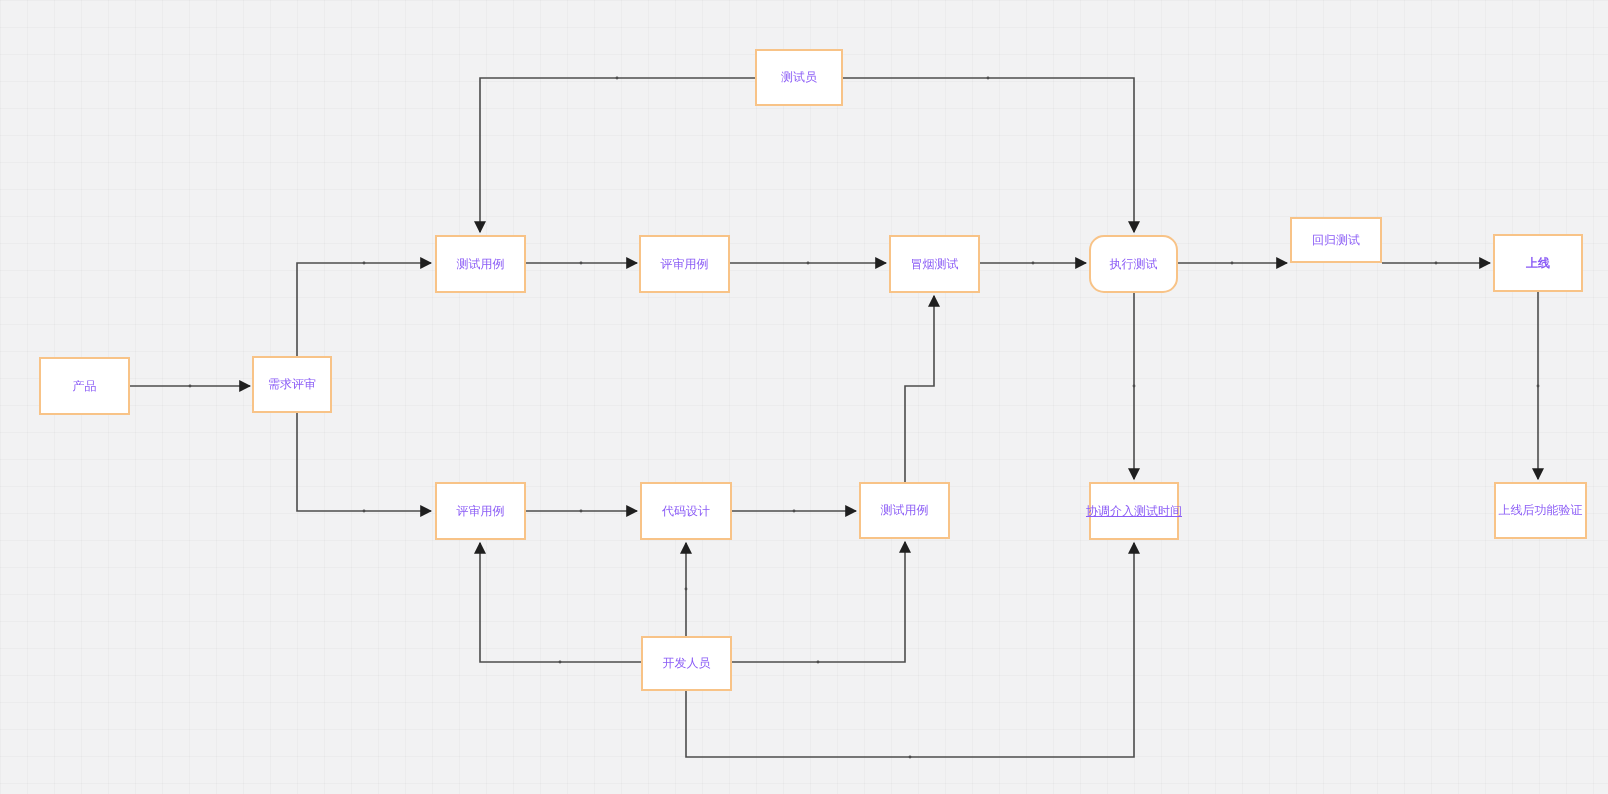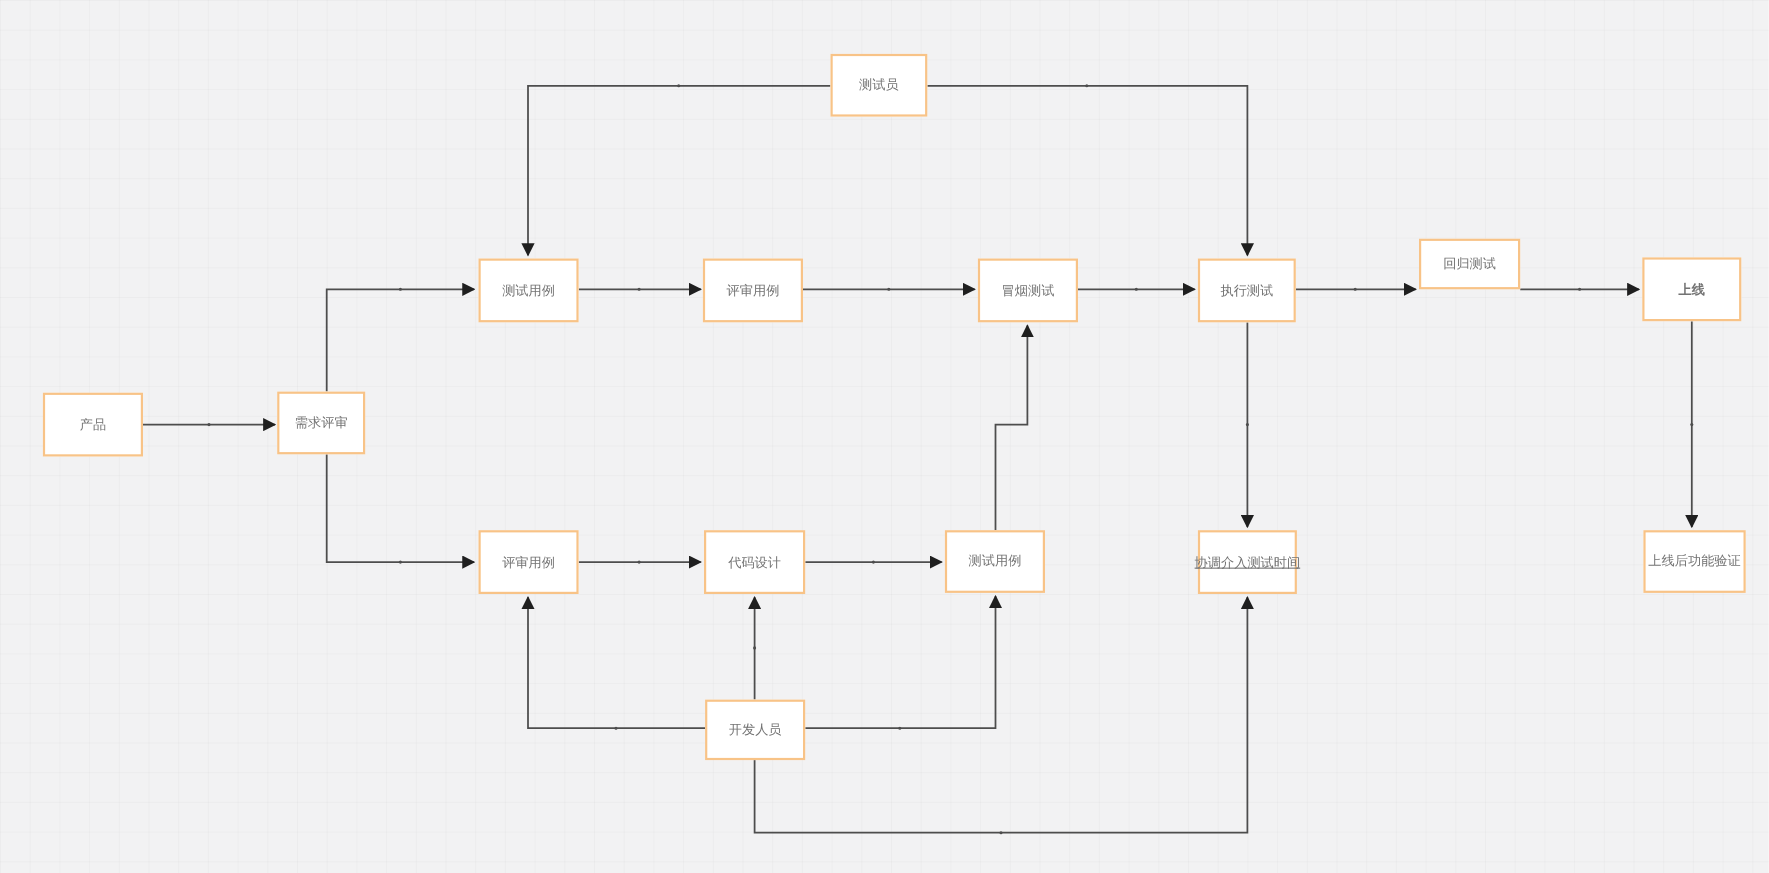--- a/index.html
+++ b/index.html
@@ -36,21 +36,21 @@
   }
   .node {
     position: absolute;
     box-sizing: border-box;
     background: #FFFFFF;
     border: 2px solid #F8C387;
     display: flex;
     align-items: center;
     justify-content: center;
     font-size: 12px;
-    color: #737373;
+    color: #8b5cf6;
     white-space: nowrap;
     cursor: default;
   }
 </style>
 </head>
 <body>
 
 <div class="canvas">
 
   <svg class="wires" viewBox="0 0 1608 794" xmlns="http://www.w3.org/2000/svg">
@@ -119,21 +119,21 @@
   </div>
 
   <div class="node" style="left:639px; top:235px; width:91px; height:58px;">
     <span>评审用例</span>
   </div>
 
   <div class="node" style="left:889px; top:235px; width:91px; height:58px;text-align:center;">
     <span>冒烟测试</span>
   </div>
 
-  <div class="node" style="left:1089px; top:235px; width:89px; height:58px;">
+  <div class="node" style="left:1089px; top:235px; width:89px; height:58px;border-radius:15px;">
     <span>执行测试</span>
   </div>
 
   <div class="node" style="left:1290px; top:217px; width:92px; height:46px;">
     <span>回归测试</span>
   </div>
 
   <div class="node" style="left:1493px; top:234px; width:90px; height:58px;font-weight:bold;">
     <span>上线</span>
   </div>

